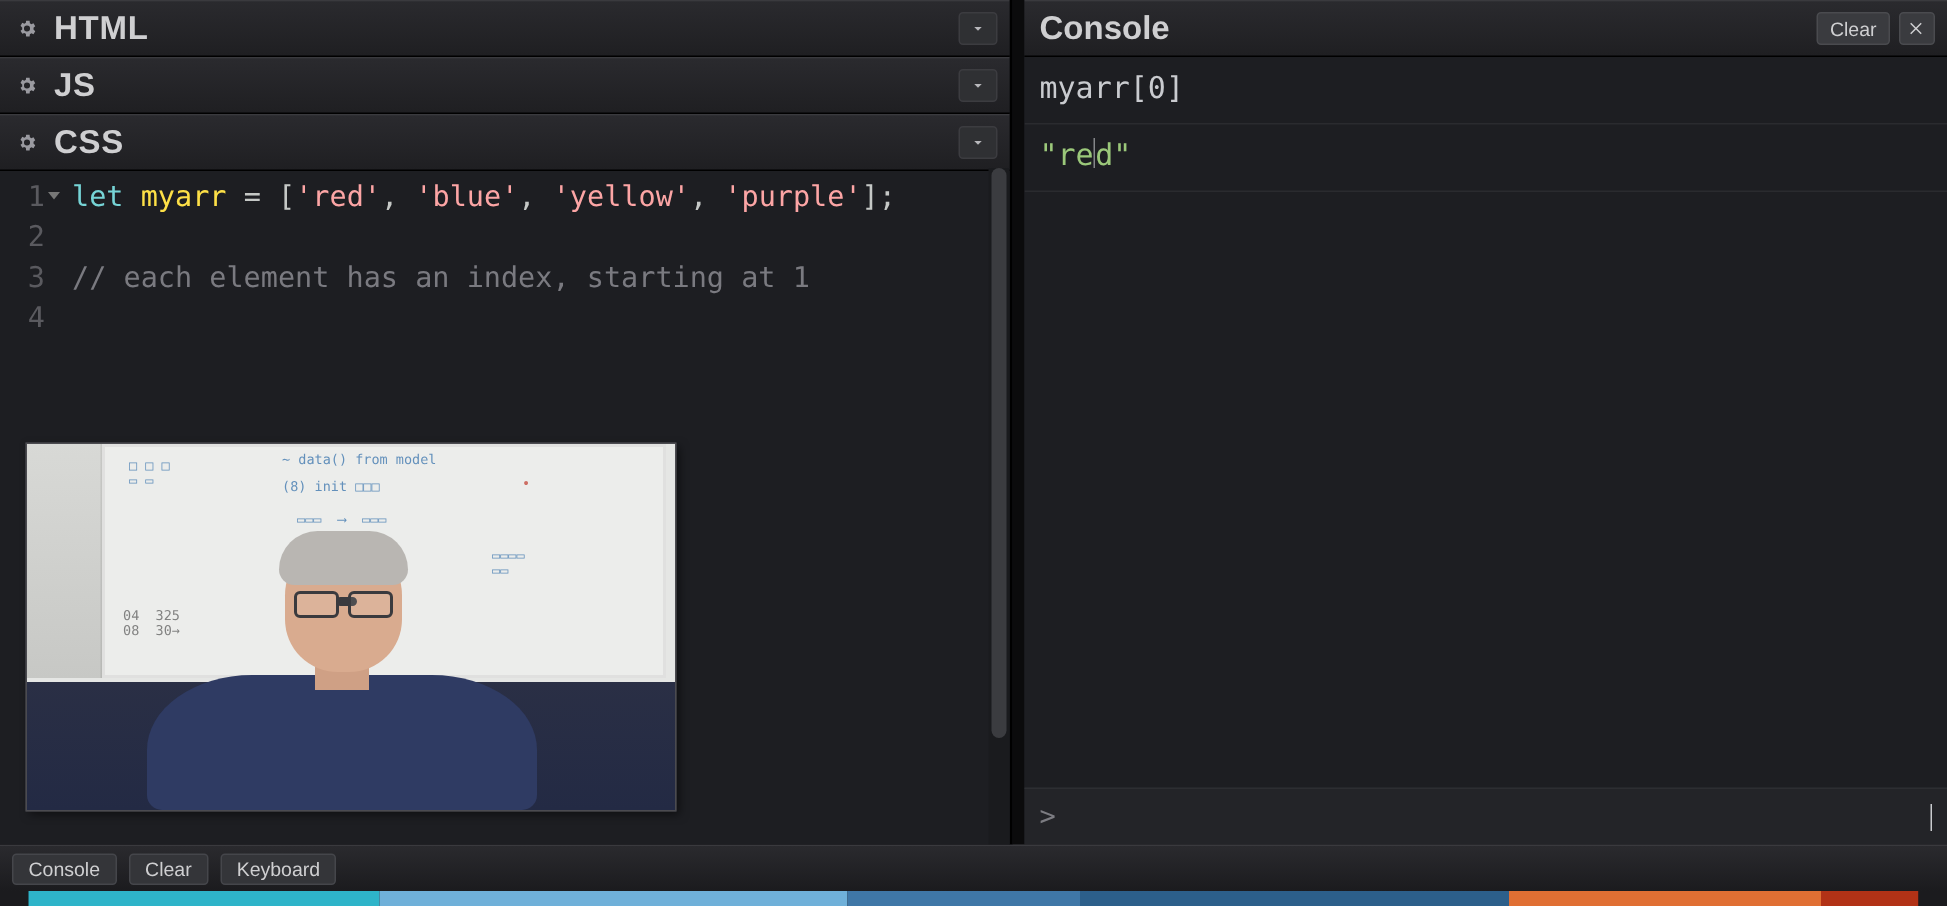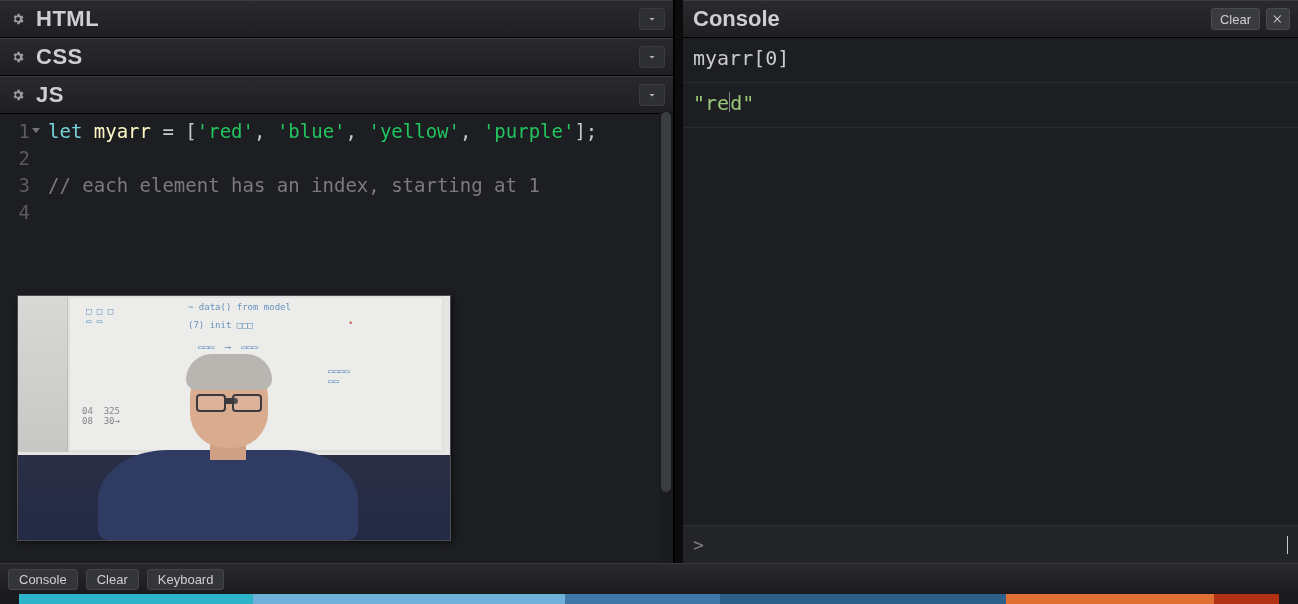--- a/index.html
+++ b/index.html
@@ -113,24 +113,24 @@
     border-left: 4px solid transparent;
     border-right: 4px solid transparent;
     border-top: 5px solid #777;
   }
   .code {
     white-space: pre;
     color: #c5c8c6;
     padding-left: 10px;
   }
   .tok-kw   { color: #76d4d6; }
-  .tok-var  { color: #fef9c3; }
+  .tok-var  { color: #fde047; }
   .tok-op   { color: #c5c8c6; }
   .tok-pn   { color: #c5c8c6; }
-  .tok-str  { color: #22c55e; }
+  .tok-str  { color: #fca5a5; }
   .tok-cmt  { color: #7a7a80; }
 
   
   .webcam {
     position: absolute;
     left: 17px;
     bottom: 22px;
     width: 432px;
     height: 244px;
     background: #3a3a3e;
@@ -387,37 +387,37 @@
         </span>
       </div>
 
       <div class="panel-header">
         <div class="phl">
           <span class="gear-icon">
             <svg viewBox="0 0 24 24" width="14" height="14">
                 <path d="M19.4 13a7.5 7.5 0 0 0 .1-1 7.5 7.5 0 0 0-.1-1l2-1.6-2-3.4-2.4 1a7.4 7.4 0 0 0-1.7-1L15 3h-4l-.3 2.5a7.4 7.4 0 0 0-1.7 1l-2.4-1-2 3.4L6.6 11a7.5 7.5 0 0 0-.1 1 7.5 7.5 0 0 0 .1 1l-2 1.6 2 3.4 2.4-1a7.4 7.4 0 0 0 1.7 1L11 21h4l.3-2.5a7.4 7.4 0 0 0 1.7-1l2.4 1 2-3.4zM12 15.5A3.5 3.5 0 1 1 15.5 12 3.5 3.5 0 0 1 12 15.5z"></path>
               </svg>
           </span>
-          <span class="panel-title">CSS</span>
+          <span class="panel-title">JS</span>
         </div>
         <span class="chevron-box">
           <svg viewBox="0 0 24 24" width="12" height="12">
               <path d="M7 10l5 5 5-5z"></path>
             </svg>
         </span>
       </div>
 
       <div class="panel-header">
         <div class="phl">
           <span class="gear-icon">
             <svg viewBox="0 0 24 24" width="14" height="14">
                 <path d="M19.4 13a7.5 7.5 0 0 0 .1-1 7.5 7.5 0 0 0-.1-1l2-1.6-2-3.4-2.4 1a7.4 7.4 0 0 0-1.7-1L15 3h-4l-.3 2.5a7.4 7.4 0 0 0-1.7 1l-2.4-1-2 3.4L6.6 11a7.5 7.5 0 0 0-.1 1 7.5 7.5 0 0 0 .1 1l-2 1.6 2 3.4 2.4-1a7.4 7.4 0 0 0 1.7 1L11 21h4l.3-2.5a7.4 7.4 0 0 0 1.7-1l2.4 1 2-3.4zM12 15.5A3.5 3.5 0 1 1 15.5 12 3.5 3.5 0 0 1 12 15.5z"></path>
               </svg>
           </span>
-          <span class="panel-title">JS</span>
+          <span class="panel-title">CSS</span>
         </div>
         <span class="chevron-box">
           <svg viewBox="0 0 24 24" width="12" height="12">
               <path d="M7 10l5 5 5-5z"></path>
             </svg>
         </span>
       </div>
 
       <div class="editor" id="js-editor">
           <div class="line">
@@ -442,21 +442,21 @@
         <div class="thumb"></div>
       </div>
 
       <div class="webcam">
         <div class="scene">
           <div class="sideboard"></div>
           <div class="board">
             <span class="scribble" style="left:18px; top:10px;">□ □ □
 ▭ ▭</span>
             <span class="scribble" style="left:120px; top:6px;">~ data() from model</span>
-            <span class="scribble" style="left:120px; top:24px;">(7) init □□□</span>
+            <span class="scribble" style="left:120px; top:24px;">(8) init □□□</span>
             <span class="scribble" style="left:130px; top:46px;">▭▭▭  ⟶  ▭▭▭</span>
             <span class="scribble" style="left:280px; top:22px; color:#c0392b;">•</span>
             <span class="scribble" style="left:260px; top:70px;">▭▭▭▭
 ▭▭</span>
             <span class="scribble" style="left:14px; top:110px; color:#555;">04  325
 08  30→</span>
           </div>
           <div class="person">
             <div class="shoulders"></div>
             <div class="neck"></div>

